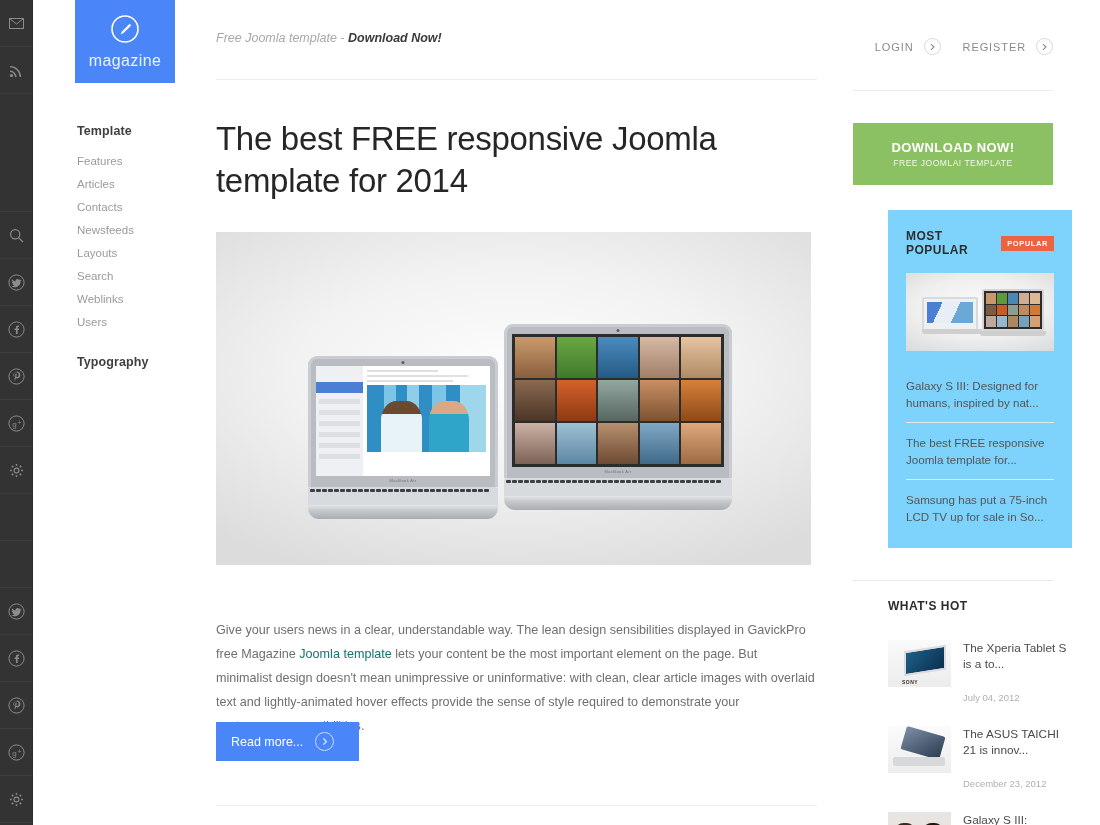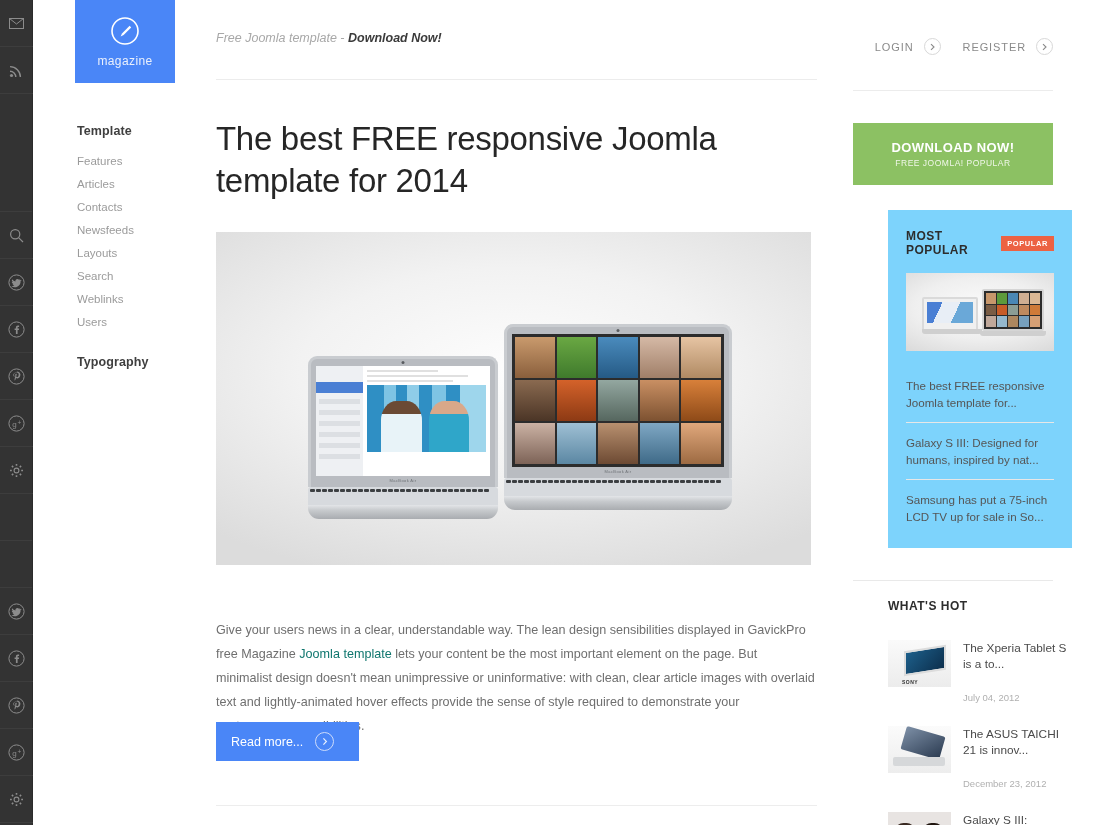--- a/index.html
+++ b/index.html
@@ -31,21 +31,21 @@
   
   .page { position:absolute; left:33px; top:0; width:1067px; height:825px; background:#fff; }
 
   
   .logo {
     position:absolute; left:42px; top:0; width:100px; height:83px;
     background:#4a86f7; color:#fff;
     display:flex; flex-direction:column; align-items:center; justify-content:center;
   }
   .logo-mark { margin-bottom:4px; }
-  .logo-text { font-size:12px; letter-spacing:.4px; color:#eaf0fd; }
+  .logo-text { font-size:16px; letter-spacing:.4px; color:#eaf0fd; }
 
   
   .tagline {
     position:absolute; left:183px; top:31px;
     font-size:12.5px; font-style:italic; color:#a8a8a8;
   }
   .tagline b { color:#3b3b3b; font-style:italic; font-weight:bold; }
 
   .auth { position:absolute; right:47px; top:38px; display:flex; gap:22px;padding-left:8px; }
   .auth-item { display:flex; align-items:center; gap:10px; }
@@ -509,21 +509,21 @@
       <svg width="8" height="9" viewBox="0 0 8 9">
           <path d="M2.4 1.4 L5.4 4.5 L2.4 7.6" fill="none" stroke="currentColor" stroke-width="1.2"></path>
         </svg>
     </span>
   </div>
 
   <div class="hr-bottom"></div>
 
   <div class="dl">
     <div class="dl-a">DOWNLOAD NOW!</div>
-    <div class="dl-b">FREE JOOMLA! POPULAR</div>
+    <div class="dl-b">FREE JOOMLA! TEMPLATE</div>
   </div>
 
   <div class="popbox">
     <div class="pop-head">
       <span class="pop-title">MOST POPULAR</span>
       <span class="pop-badge">POPULAR</span>
     </div>
     <div class="pop-thumb">
       <div style="position:absolute;left:16px;top:24px;width:56px;height:34px;background:#f0f0f0;border:2px solid #dadada;border-radius:2px;">
         <div style="position:absolute;left:3px;top:3px;right:3px;bottom:6px;background:linear-gradient(115deg,#4a7fd4 0 28%,#e8eef6 28% 60%,#6aa8d8 60% 100%);"></div>
@@ -541,22 +541,22 @@
           <div style="background:#bf8a5e"></div>
           <div style="background:#cf7a38"></div>
         <div style="background:#c0a89a"></div>
           <div style="background:#95b8cd"></div>
           <div style="background:#ad875f"></div>
           <div style="background:#77a0bd"></div>
           <div style="background:#d6a075"></div>
       </div>
       <div style="position:absolute;left:74px;top:58px;width:66px;height:5px;background:#cfcfcf;border-radius:0 0 3px 3px;"></div>
     </div>
+    <div class="pop-item">Galaxy S III: Designed for humans, inspired by nat...</div>
     <div class="pop-item">The best FREE responsive Joomla template for...</div>
-    <div class="pop-item">Galaxy S III: Designed for humans, inspired by nat...</div>
     <div class="pop-item">Samsung has put a 75-inch LCD TV up for sale in So...</div>
   </div>
 
   <div class="hr-hot"></div>
   <div class="hot-title">WHAT'S HOT</div>
 
   <div class="hot-list">
     <div class="hot-item">
       <div class="hot-thumb th-sony">
         <div class="tab"></div>

